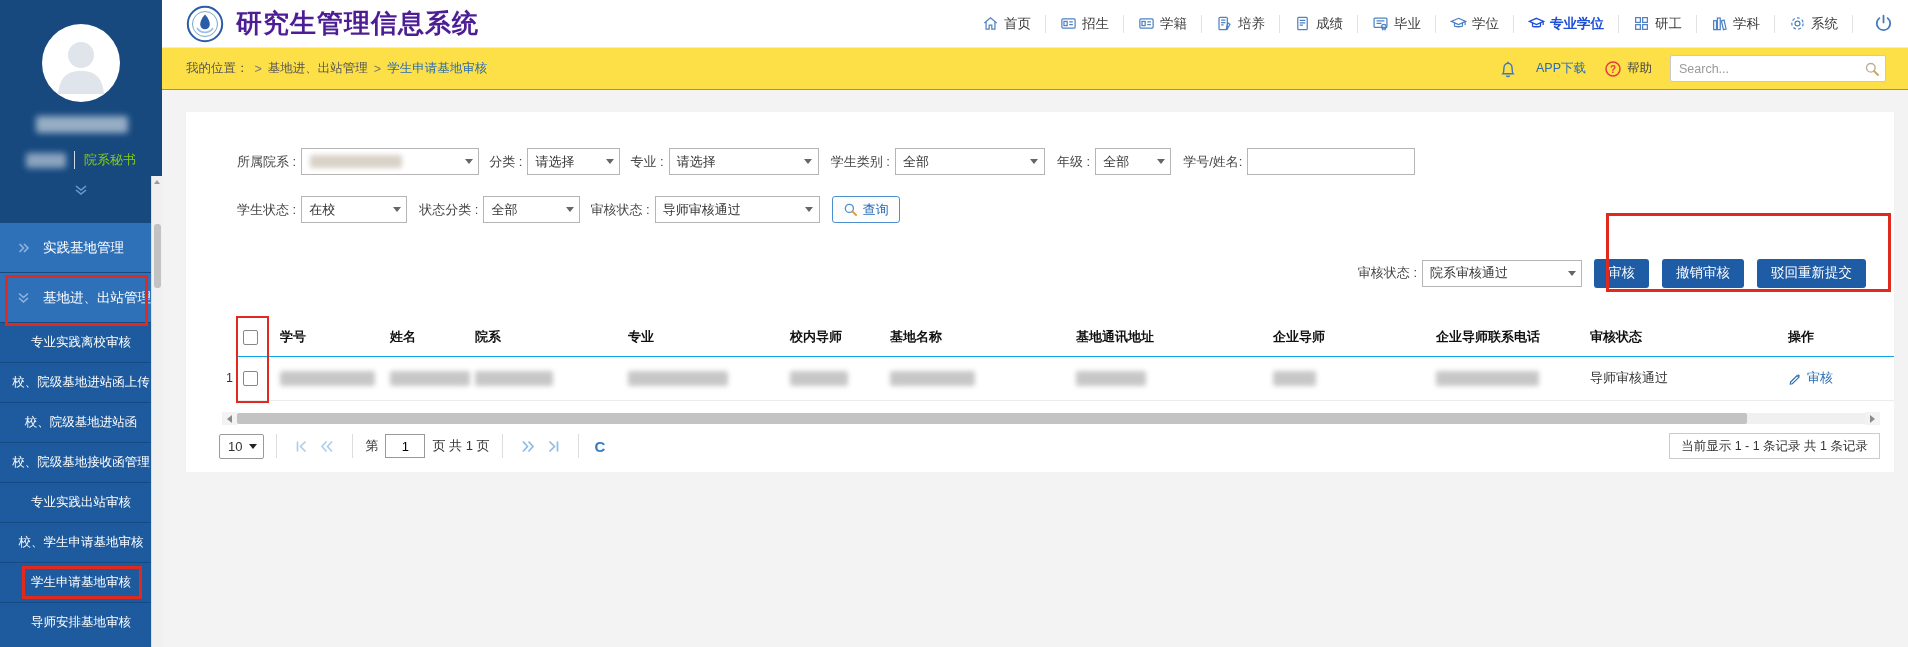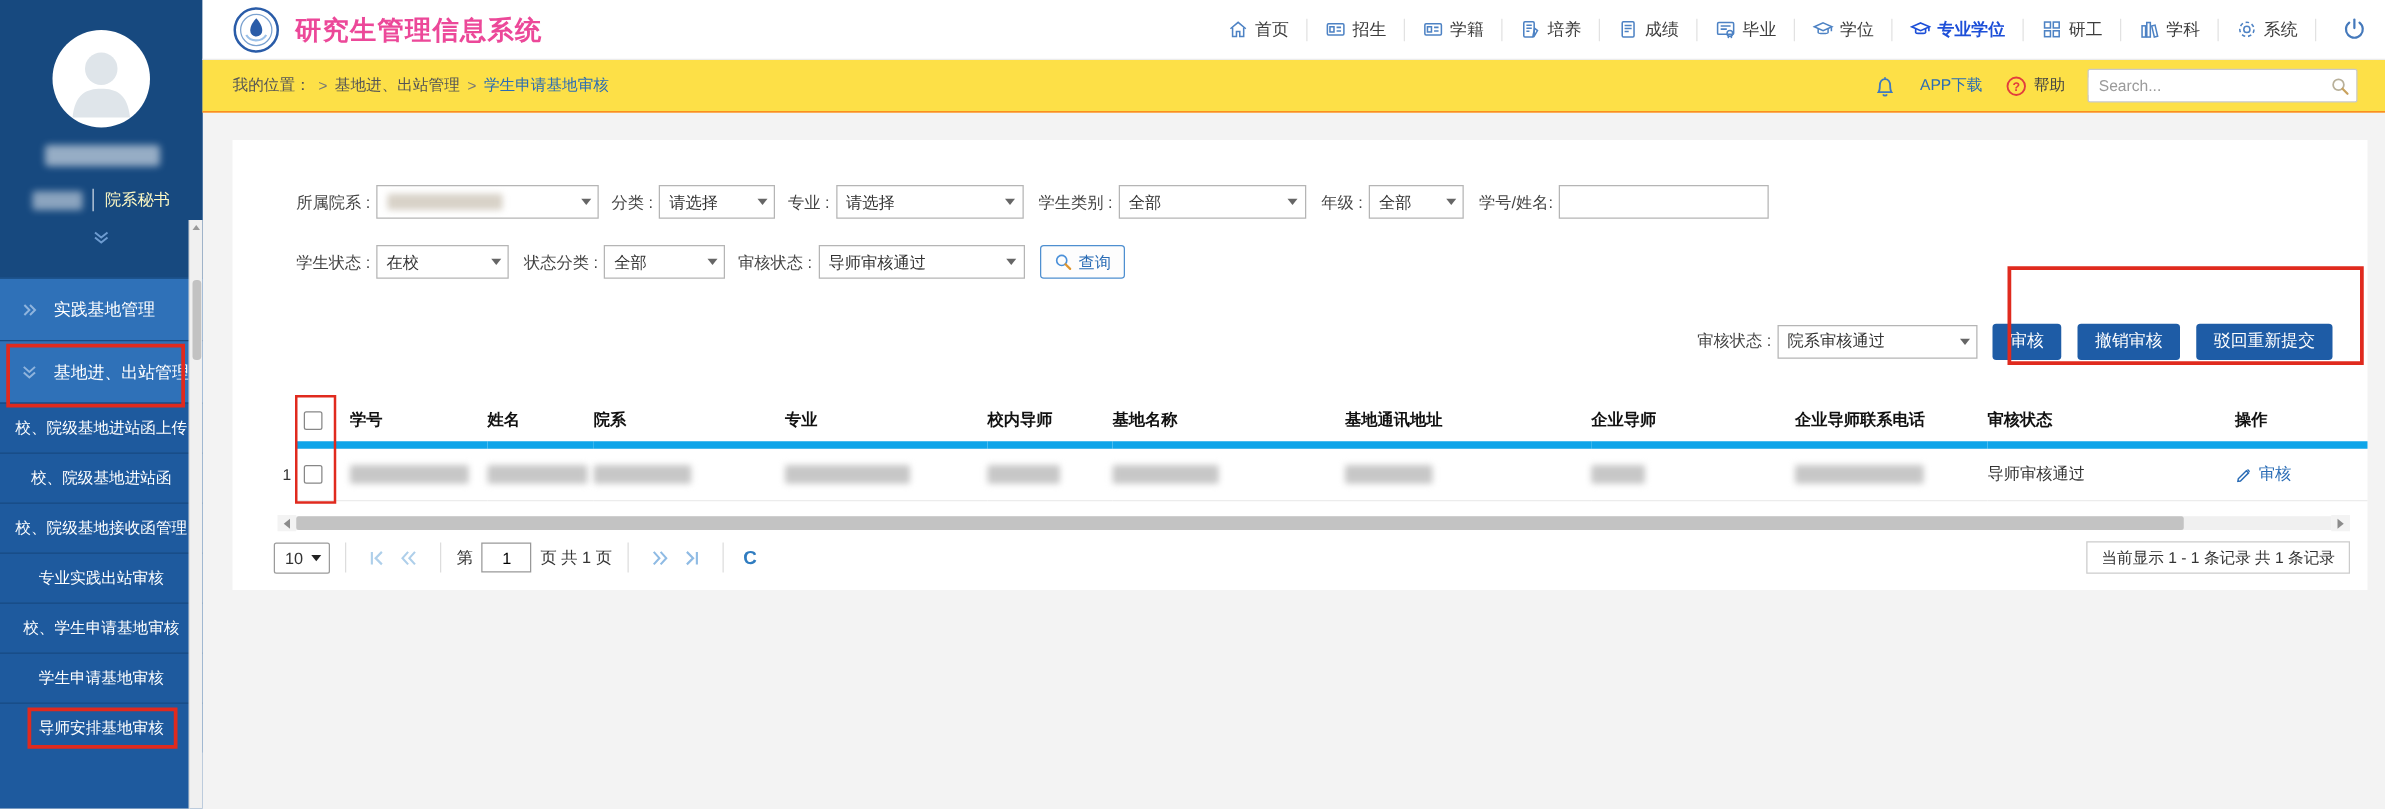--- a/index.html
+++ b/index.html
@@ -8,38 +8,38 @@
          font-family:"Liberation Sans","DejaVu Sans",sans-serif; color:#333; font-size:13px; }
 
   
   .sidebar { position:absolute; left:0; top:0; width:162px; height:647px; background:#1e5a9e; }
   .profile { height:222px; background:#17497f; position:relative; text-align:center; }
   .avatar { position:absolute; left:42px; top:24px; width:78px; height:78px; border-radius:50%; background:#fff; overflow:hidden; }
   .name-redact { position:absolute; left:36px; top:116px; width:92px; height:17px; border-radius:3px;
                  background:rgba(255,255,255,.55); filter:blur(3px); }
   .role-line { position:absolute; left:0; top:150px; width:100%; height:20px; display:flex; align-items:center; justify-content:center; }
   .role-redact { width:40px; height:15px; border-radius:2px; background:rgba(255,255,255,.5); filter:blur(3px); margin-right:8px; }
-  .role-label { color:#fef9c3; font-size:13px; border-left:1px solid rgba(255,255,255,.8); padding-left:9px; }
+  .role-label { color:#84cc16; font-size:13px; border-left:1px solid rgba(255,255,255,.8); padding-left:9px; }
   .profile-chevron { position:absolute; left:73px; top:184px; }
   .menu-group { height:50px; display:flex; align-items:center; background:#2f71b8; border-top:1px solid #17497f;
                 color:#fff; font-size:13.5px; cursor:pointer; }
   .menu-group .gicon { margin:0 13px 0 17px; display:inline-flex; }
   .menu-sub { height:40px; display:flex; align-items:center; justify-content:center; background:#1e5a9e;
               border-top:1px solid #174a82; color:#fff; font-size:12.5px; cursor:pointer; }
   .sb-scrollbar { position:absolute; left:151px; top:176px; width:11px; height:471px; background:#f0f0f0;
                   border-left:1px solid #ddd; z-index:5; }
   .sb-scroll-up { height:12px; display:flex; align-items:center; justify-content:center; }
   .sb-scroll-up i { width:0; height:0; border-left:3px solid transparent; border-right:3px solid transparent; border-bottom:4px solid #9a9a9a; }
   .sb-thumb { position:absolute; left:2px; top:48px; width:7px; height:64px; background:#c2c2c2; border-radius:3px; }
 
   
   .topbar { position:absolute; left:162px; top:0; width:1746px; height:48px; background:#fff;
             display:flex; align-items:center; border-bottom:1px solid #ececec; }
   .logo-wrap { display:flex; align-items:center; margin-left:24px; }
-  .app-title { margin-left:12px; font-size:21px; font-weight:bold; color:#ec4899; letter-spacing:1px; }
+  .app-title { margin-left:12px; font-size:26px; font-weight:bold; color:#4c1d95; letter-spacing:1px; }
   .topnav { margin-left:auto; margin-right:14px; display:flex; align-items:center; }
   .nav-item { display:flex; align-items:center; gap:5px; font-size:13.5px; color:#3c3c3c; cursor:pointer; white-space:nowrap; }
   .nav-item.active { color:#1d4fd8; font-weight:bold; }
   .navdiv { width:1px; height:18px; background:#e2e2e2; margin:0 14px; }
   .power-btn { margin-left:6px; display:inline-flex; cursor:pointer; }
 
   
   .crumbbar { position:absolute; left:162px; top:48px; width:1746px; height:42px; background:#fde047;
               border-bottom:1px solid #f97316; display:flex; align-items:center; font-size:12.5px; color:#555; }
   .crumbbar .lead { margin-left:24px; }
@@ -73,21 +73,21 @@
                border-radius:3px; color:#2a6cb5; display:inline-flex; align-items:center; gap:5px; cursor:pointer; font-size:13px; }
 
   .bulkrow { position:absolute; right:28px; top:146px; height:30px; display:flex; align-items:center; }
   .btn { height:29px; padding:0 14px; background:#1e5ca6; border:none; border-radius:3px; color:#fff;
          font-size:13.5px; cursor:pointer; font-family:"Liberation Sans","DejaVu Sans",sans-serif; }
   .btn + .btn { margin-left:13px; }
 
   
   .grid { position:absolute; left:51px; top:206px; width:1657px; border-collapse:collapse; table-layout:fixed; }
   .grid th { text-align:left; font-size:13px; font-weight:bold; color:#111; height:38px;
-             border-bottom:6px solid #0ea5e9; padding:0; }
+             border-bottom:1px solid #0ea5e9; padding:0; }
   .grid td { height:44px; padding:0; font-size:13px; color:#333; border-bottom:1px solid #ececec; }
   .c-sel { position:relative; }
   .cb { display:inline-block; width:15px; height:15px; border:1px solid #878787; border-radius:2px; background:#fff;
         vertical-align:middle; margin-left:6px; cursor:pointer; }
   .rownum { position:absolute; left:-11px; top:14px; font-size:12.5px; color:#333; }
   .redact { background:#c7c7c7; border-radius:2px; filter:blur(2.5px); height:15px; }
   .act-link { color:#2a6cb5; cursor:pointer; display:inline-flex; align-items:center; gap:5px; }
 
   
   .hscroll { position:absolute; left:36px; top:300px; width:1658px; height:13px; display:flex; align-items:center; }
@@ -157,20 +157,23 @@
   <div class="menu-group">
     <span class="gicon">
       <svg width="13" height="13" viewBox="0 0 13 13" fill="none" stroke="#8fb4dd" stroke-width="1.6">
         <path d="M2 2.5 L6.5 6.5 L11 2.5"></path>
           <path d="M2 7 L6.5 11 L11 7"></path>
       </svg>
     </span>
     <span>基地进、出站管理</span>
   </div>
 
+  <div class="menu-sub">
+      <span>专业实践离校审核</span>
+    </div>
   <div class="menu-sub">
       <span>校、院级基地进站函上传</span>
     </div>
   <div class="menu-sub">
       <span>校、院级基地进站函</span>
     </div>
   <div class="menu-sub">
       <span>校、院级基地接收函管理</span>
     </div>
   <div class="menu-sub">

